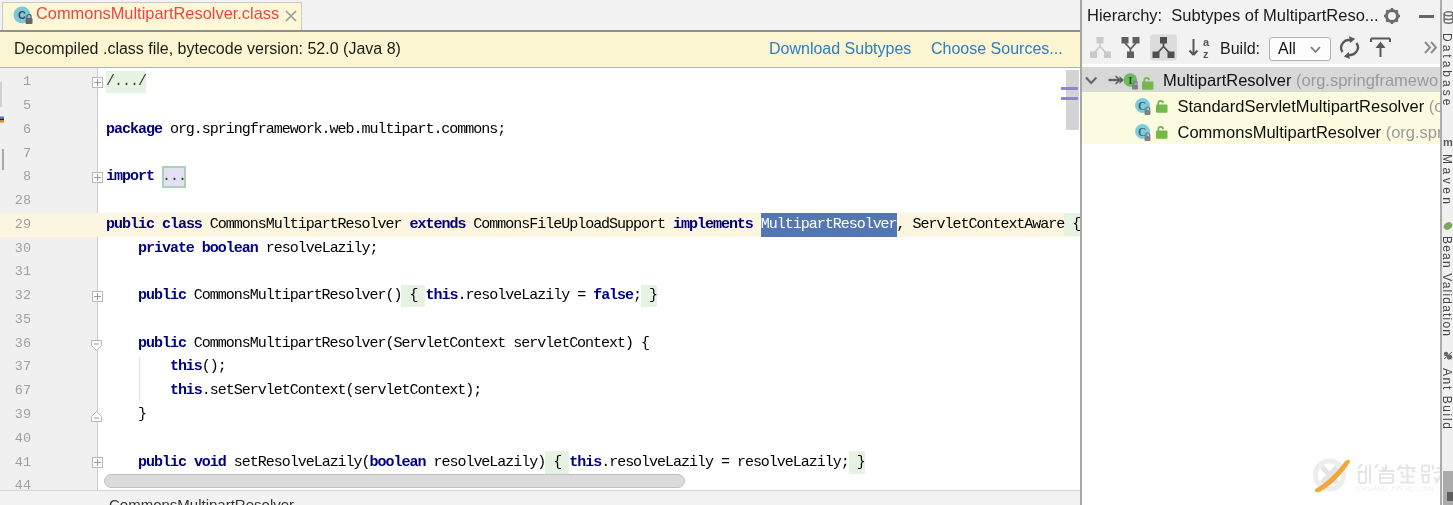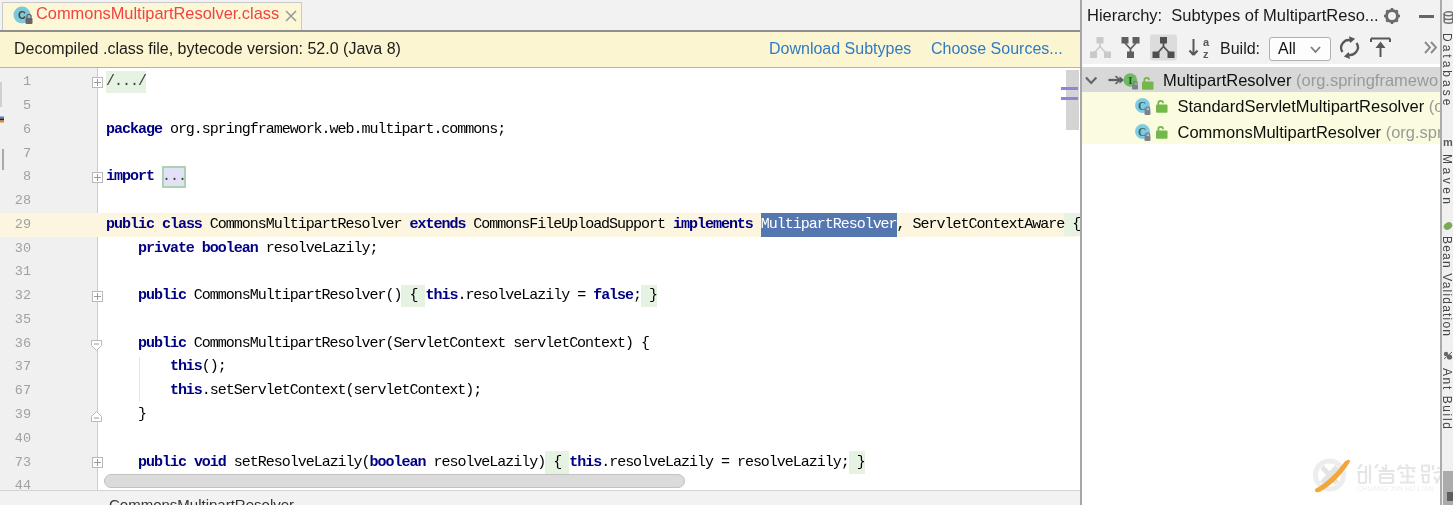--- a/index.html
+++ b/index.html
@@ -105,21 +105,21 @@
 <div class="gn" style="top:212.89px">29</div>
 <div class="gn" style="top:236.66px">30</div>
 <div class="gn" style="top:260.42px">31</div>
 <div class="gn" style="top:284.19px">32</div>
 <div class="gn" style="top:307.95px">35</div>
 <div class="gn" style="top:331.72px">36</div>
 <div class="gn" style="top:355.48px">37</div>
 <div class="gn" style="top:379.25px">67</div>
 <div class="gn" style="top:403.01px">39</div>
 <div class="gn" style="top:426.78px">40</div>
-<div class="gn" style="top:450.54px">73</div>
+<div class="gn" style="top:450.54px">41</div>
 <div class="gn" style="top:474.31px">44</div>
 
 <div class="fplus abs" style="left:91.5px;top:77px"></div>
 <div class="fplus abs" style="left:91.5px;top:172.3px"></div>
 <div class="fplus abs" style="left:91.5px;top:291px"></div>
 <div class="fplus abs" style="left:91.5px;top:457.4px"></div>
 <svg class="abs" style="left:89.5px;top:338.5px" width="13" height="13" viewBox="0 0 13 13">
   <path d="M1.5 1.5 h10 v5 L6.5 11.5 L1.5 6.5 Z" fill="#fff" stroke="#b9b9b9"></path>
   <path d="M4 5 h5" stroke="#999" stroke-width="1"></path>
 </svg>

